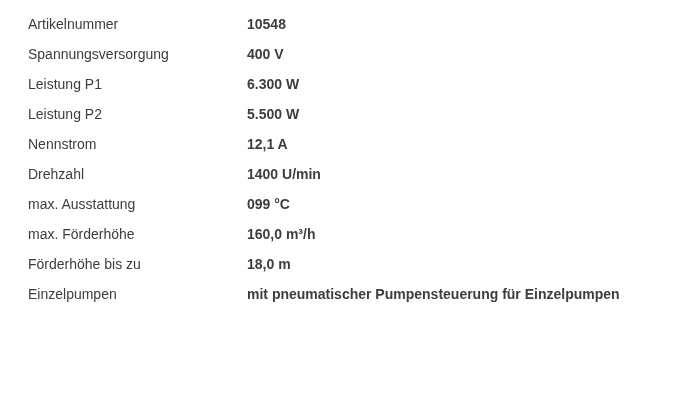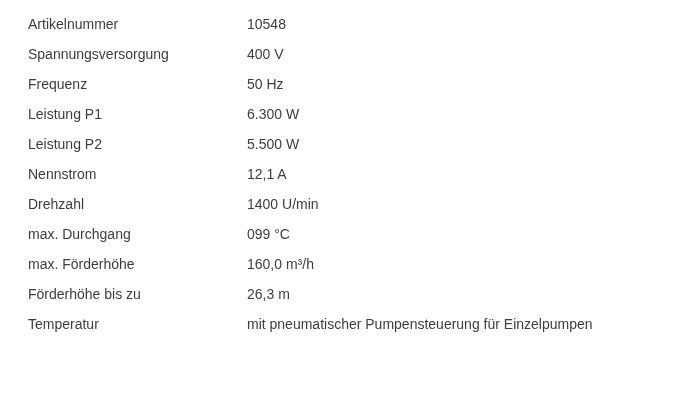--- a/index.html
+++ b/index.html
@@ -27,41 +27,38 @@
     line-height: 30px;
     height: 30px;
     white-space: nowrap;
   }
   .spec-label {
     width: 219px;
     flex: 0 0 219px;
   }
   .spec-value {
     flex: 1 1 auto;
+    font-weight: bold;
   }
 </style>
 </head>
 <body>
 
 <div class="spec-table">
 
   <div class="spec-row">
     <div class="spec-label">Artikelnummer</div>
     <div class="spec-value">10548</div>
   </div>
 
   <div class="spec-row">
     <div class="spec-label">Spannungsversorgung</div>
     <div class="spec-value">400 V</div>
   </div>
 
-  <div class="spec-row">
-    <div class="spec-label">Frequenz</div>
-    <div class="spec-value">50 Hz</div>
-  </div>
 
   <div class="spec-row">
     <div class="spec-label">Leistung P1</div>
     <div class="spec-value">6.300 W</div>
   </div>
 
   <div class="spec-row">
     <div class="spec-label">Leistung P2</div>
     <div class="spec-value">5.500 W</div>
   </div>
@@ -70,33 +67,33 @@
     <div class="spec-label">Nennstrom</div>
     <div class="spec-value">12,1 A</div>
   </div>
 
   <div class="spec-row">
     <div class="spec-label">Drehzahl</div>
     <div class="spec-value">1400 U/min</div>
   </div>
 
   <div class="spec-row">
-    <div class="spec-label">max. Durchgang</div>
+    <div class="spec-label">max. Ausstattung</div>
     <div class="spec-value">099 °C</div>
   </div>
 
   <div class="spec-row">
     <div class="spec-label">max. Förderhöhe</div>
     <div class="spec-value">160,0 m³/h</div>
   </div>
 
   <div class="spec-row">
     <div class="spec-label">Förderhöhe bis zu</div>
-    <div class="spec-value">26,3 m</div>
+    <div class="spec-value">18,0 m</div>
   </div>
 
 
   <div class="spec-row">
-    <div class="spec-label">Temperatur</div>
+    <div class="spec-label">Einzelpumpen</div>
     <div class="spec-value">mit pneumatischer Pumpensteuerung für Einzelpumpen</div>
   </div>
 
 </div>
 
 </body></html>

